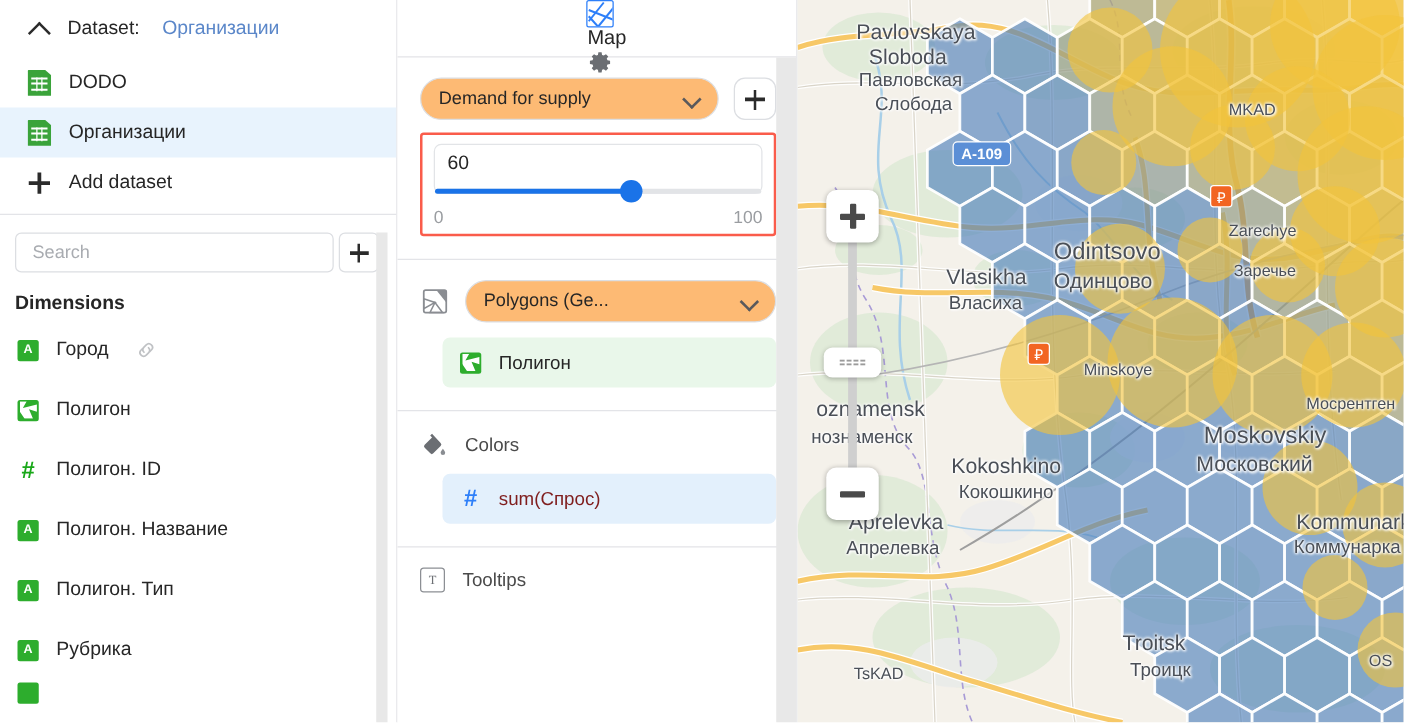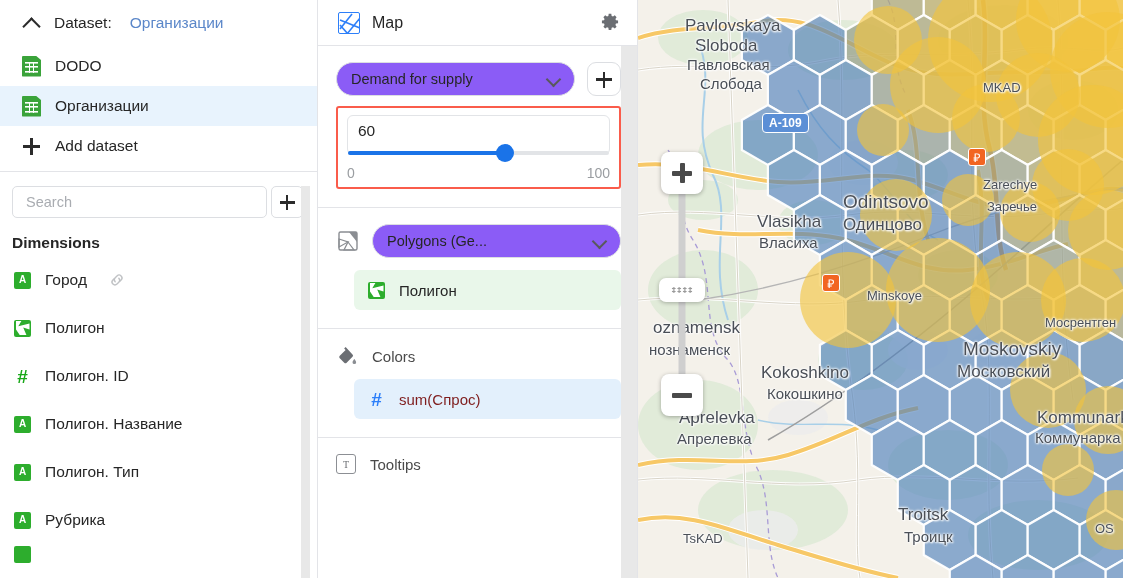--- a/index.html
+++ b/index.html
@@ -94,32 +94,32 @@
   
   .ico-hash { width:17px; height:17px; flex:0 0 17px; position:relative; color:#19a819;
               font-size:19px; font-weight:bold; display:flex; align-items:center; justify-content:center;
               line-height:1; }
   .ico-link { width:16px; height:16px; flex:0 0 16px; margin-left:8px; opacity:.55; }
 
   .sb-scroll-track { position:absolute; right:7px; top:186px; width:9px; bottom:0; background:#e8e8e8; border-radius:0; }
 
   
   .midpanel { width: 320px; height:578px; flex:0 0 320px; position:relative; background:#fff; border-right:1px solid #e3e4e8; }
-  .mid-header { height: 46px; display:flex; align-items:center; padding: 0 16px 0 20px; border-bottom:1px solid #e3e4e8; }
+  .mid-header { height: 46px; display:flex; align-items:center; padding: 0 16px 0 20px; border-bottom:1px solid #e3e4e8;flex-direction:column; }
   .mid-title { font-size: 16px; color:#262626; margin-left: 12px; flex:1; }
   .ico-mapsq { width:22px; height:22px; flex:0 0 22px; border:1.8px solid #2d7ff9; border-radius:2px; position:relative; overflow:hidden; }
   .ico-mapsq svg { position:absolute; left:-1.8px; top:-1.8px; }
   .gear { width:22px; height:22px; cursor:pointer; }
 
   .mid-section { padding: 16px 16px 18px 18px; border-bottom:1px solid #e3e4e8; }
   .mid-section.nb { border-bottom:none; }
 
   .sel-row { display:flex; align-items:center; gap:12px; }
   .select {
-    flex:1; height:34px; border:1px solid #dcdee2; border-radius:18px; background:#8b5cf6;
+    flex:1; height:34px; border:1px solid #dcdee2; border-radius:18px; background:#fdba74;
     display:flex; align-items:center; padding: 0 14px; font-size:14.5px; color:#262626; cursor:pointer;
   }
   .select .txt { flex:1; }
   .chev-d { width:13px; height:13px; position:relative; flex:0 0 13px; margin-left:6px; }
   .chev-d::before { content:""; position:absolute; left:1px; top:1px; width:9px; height:9px;
                     border-right:2px solid #59595c; border-bottom:2px solid #59595c; transform: rotate(45deg); }
   .rnd-btn {
     width:34px; height:34px; border:1px solid #dcdee2; border-radius:9px; background:#fff; position:relative; cursor:pointer; flex:0 0 34px;
   }
   .rnd-btn::before, .rnd-btn::after { content:""; position:absolute; background:#2b2b2b; }
@@ -620,21 +620,21 @@
         <div class="map-label ml-cyr" style="left: 39px; top: 430px;">Апрелевка</div>
         <div class="map-label ml-lat" style="left: 123px; top: 363px;">Kokoshkino</div>
         <div class="map-label ml-cyr" style="left: 129px; top: 385px;">Кокошкино</div>
         <div class="map-label ml-big-lat" style="left: 325px; top: 338px;">Moskovskiy</div>
         <div class="map-label ml-big-cyr" style="left: 319px; top: 362px;">Московский</div>
         <div class="map-label ml-lat" style="left: 260px; top: 505px;">Troitsk</div>
         <div class="map-label ml-cyr" style="left: 266px; top: 528px;">Троицк</div>
         <div class="map-label ml-lat" style="left: 399px; top: 408px;">Kommunark</div>
         <div class="map-label ml-cyr" style="left: 397px; top: 429px;">Коммунарка</div>
         <div class="map-label ml-small" style="left: 345px; top: 177px;">Zarechye</div>
-        <div class="map-label ml-small" style="left: 349px; top: 199px;">Заречье</div>
+        <div class="map-label ml-small" style="left: 349px; top: 209px;">Заречье</div>
         <div class="map-label ml-small" style="left: 407px; top: 315px;">Мосрентген</div>
         <div class="map-label ml-small" style="left: 345px; top: 80px;">MKAD</div>
         <div class="map-label ml-small" style="left: 229px; top: 288px;">Minskoye</div>
         <div class="map-label ml-small" style="left: 45px; top: 531px;">TsKAD</div>
         <div class="map-label ml-small" style="left: 457px; top: 521px;">OS</div>
       </div>
   </div>
 </div>
 
 </body></html>

